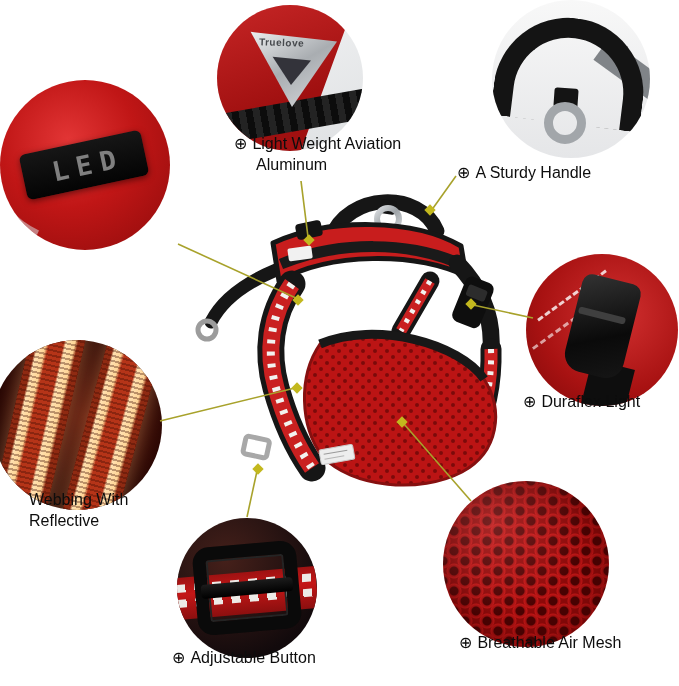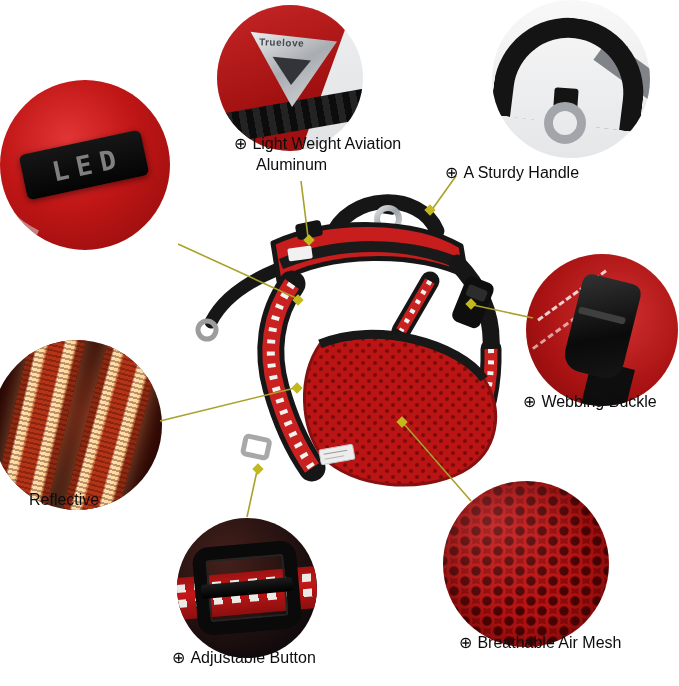--- a/index.html
+++ b/index.html
@@ -221,30 +221,31 @@
       <rect x="254" y="465" width="8" height="8" transform="rotate(45 258 469)"></rect>
       <rect x="398" y="418" width="8" height="8" transform="rotate(45 402 422)"></rect>
     </g>
   </svg>
 
   <div class="label" style="left:227px;top:133px;margin-left:7px;">
     <div><span class="plus">⊕</span><span>Light Weight Aviation</span></div>
     <div class="indent"><span>Aluminum</span></div>
   </div>
 
-  <div class="label" style="left:445px;top:162px;">
+  <div class="label" style="left:457px;top:162px;">
     <span class="plus">⊕</span><span>A Sturdy Handle</span>
   </div>
 
 
   <div class="label" style="left:523px;top:391px;">
-    <span class="plus">⊕</span><span>Webbing Buckle</span>
+    <span class="plus">⊕</span><span>Duraflex Light</span>
   </div>
 
   <div class="label" style="left:7px;top:489px;">
+    <div class="indent"><span>Webbing With</span></div>
     <div class="indent"><span>Reflective</span></div>
   </div>
 
   <div class="label" style="left:172px;top:647px;">
     <span class="plus">⊕</span><span>Adjustable Button</span>
   </div>
 
   <div class="label" style="left:427px;top:632px;margin-left:32px;">
     <span class="plus">⊕</span><span>Breathable Air Mesh</span>
   </div>

